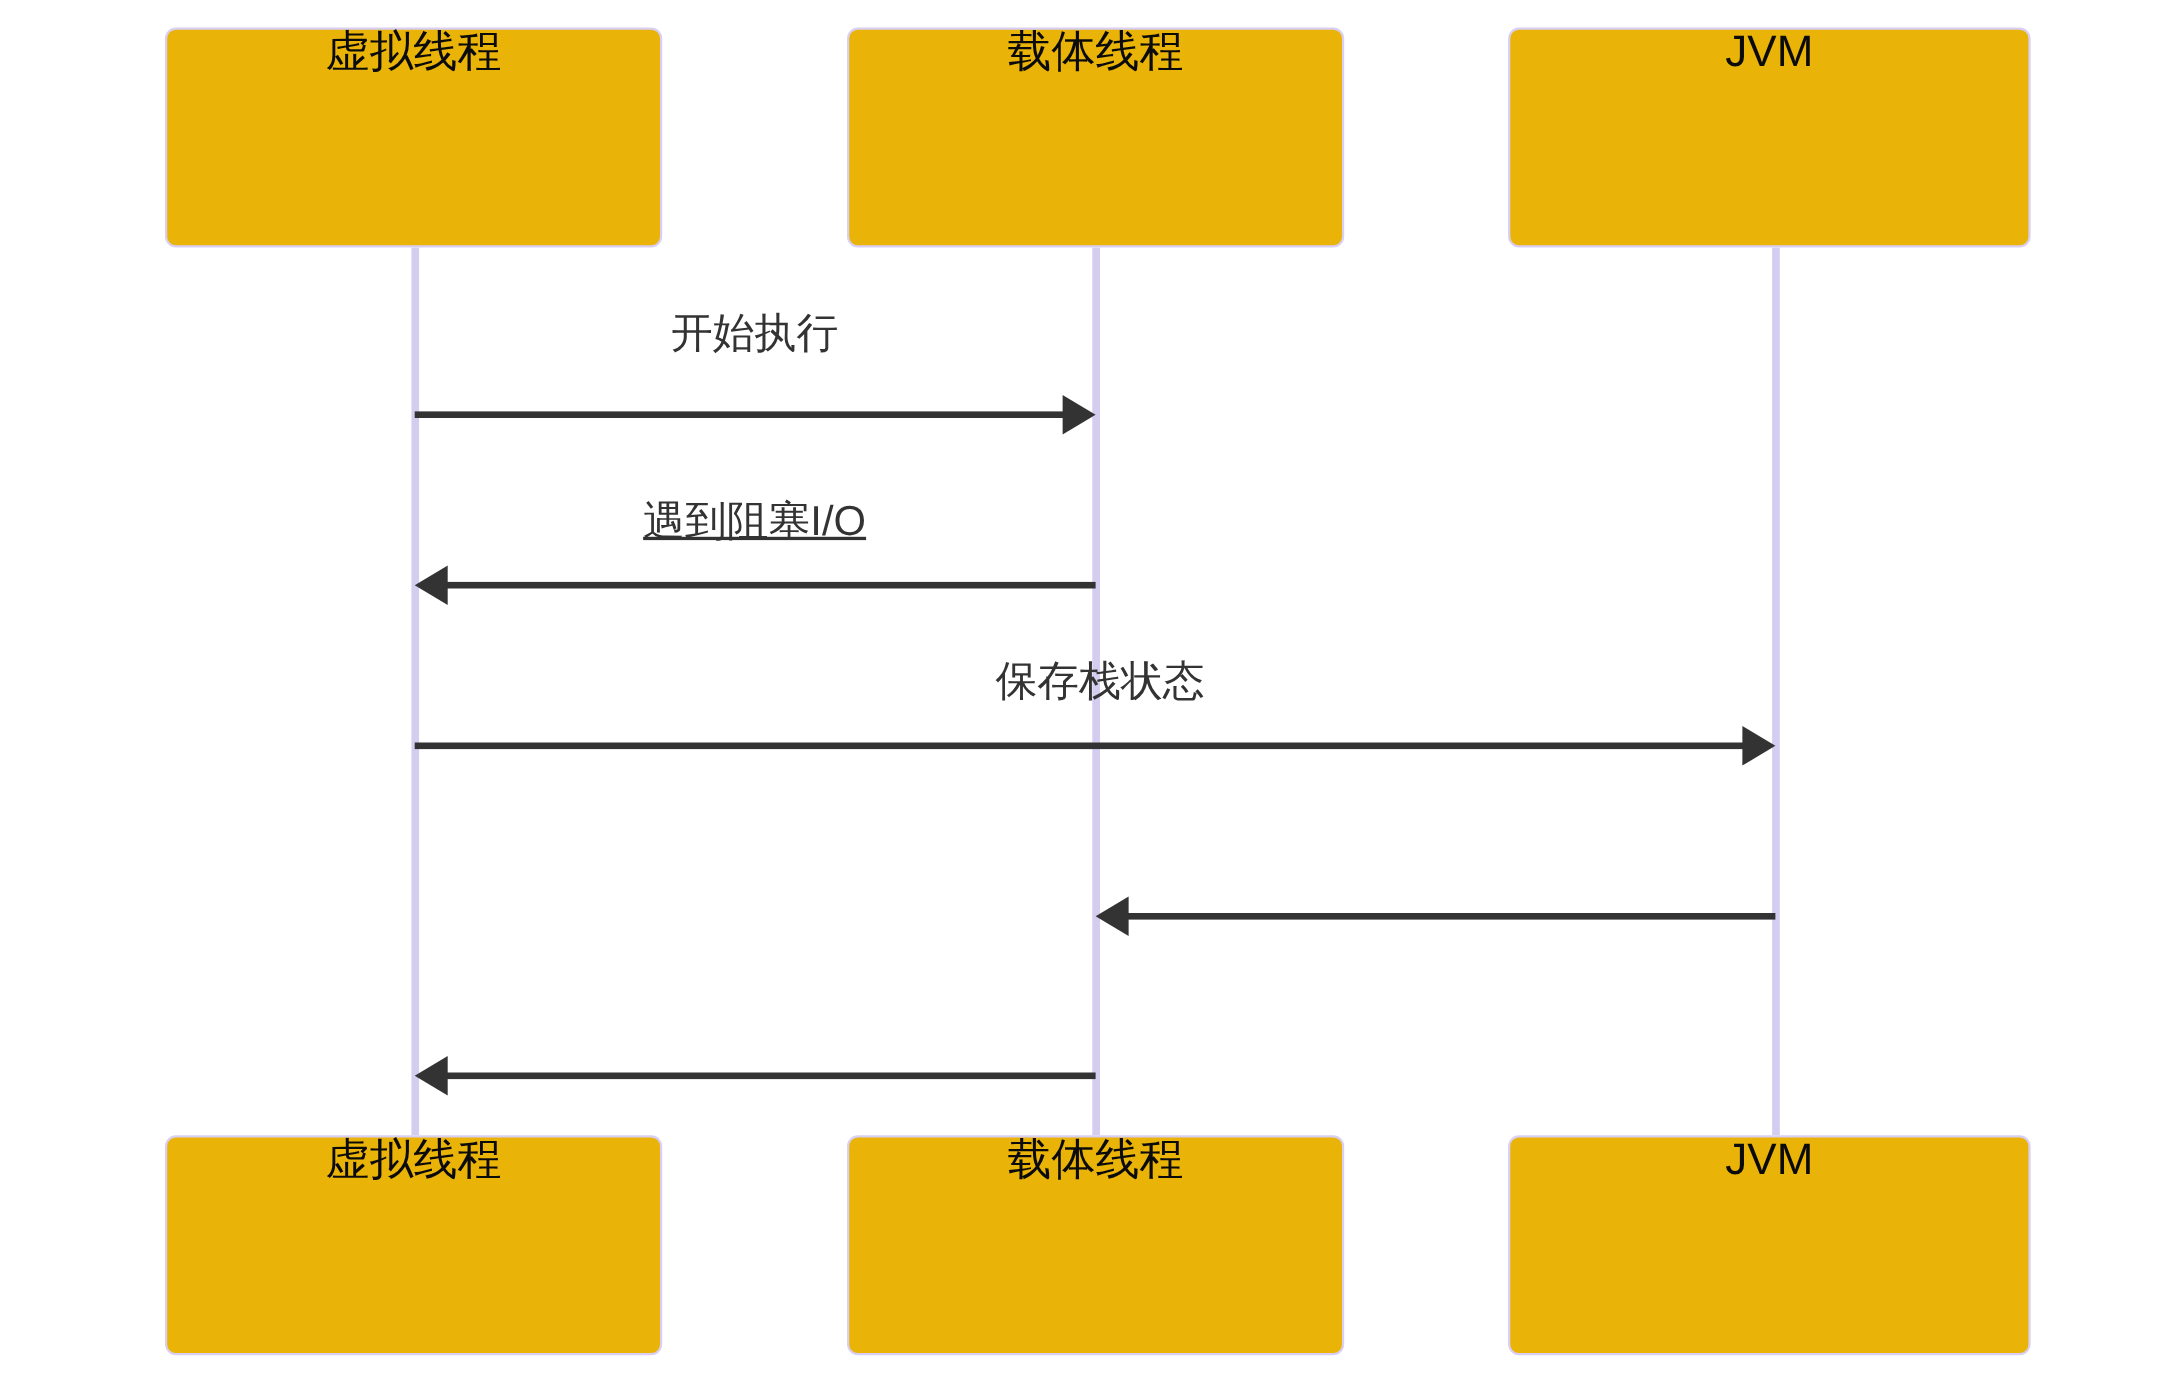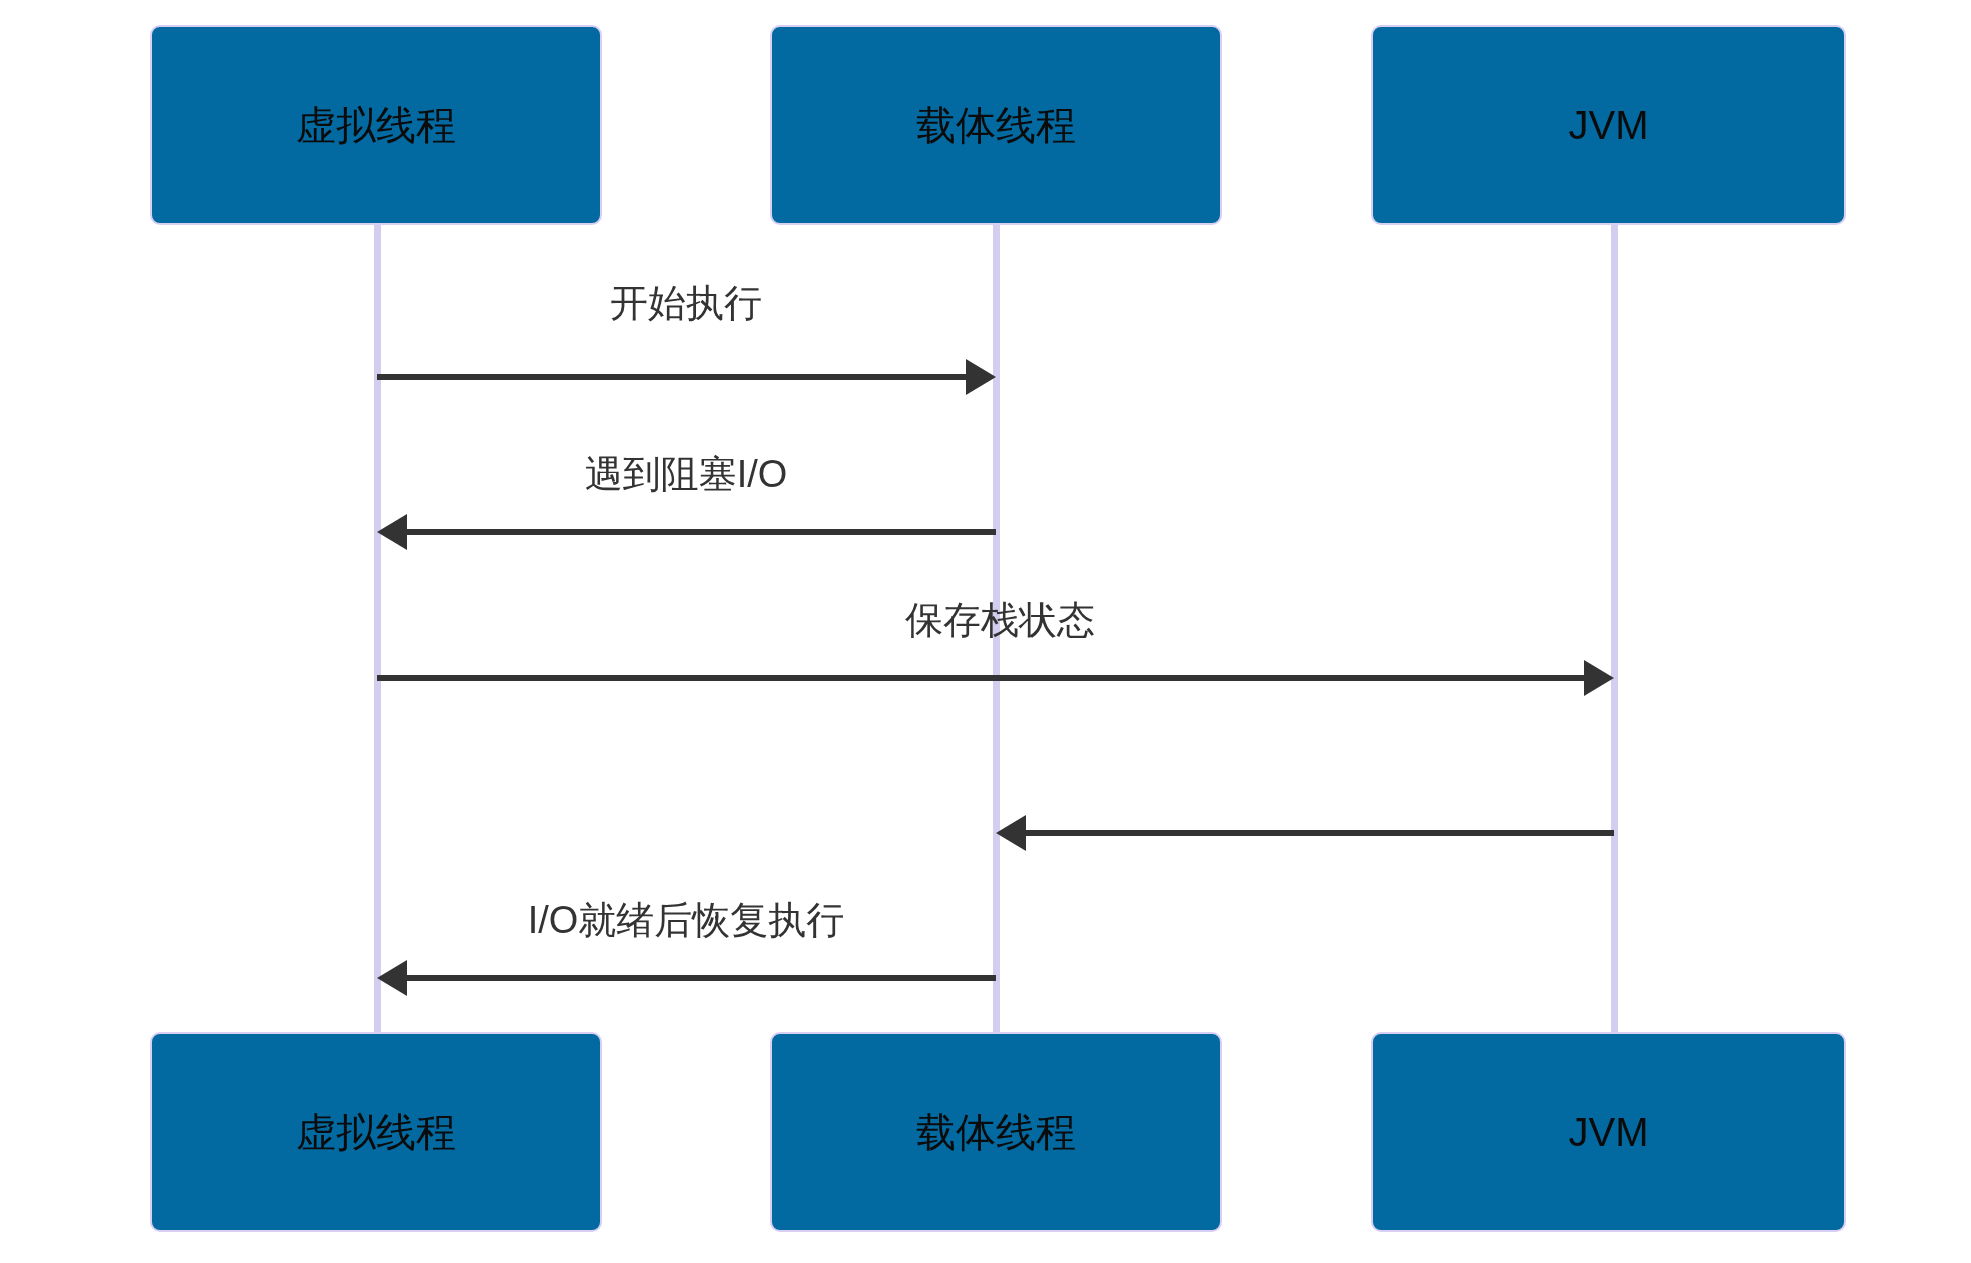--- a/index.html
+++ b/index.html
@@ -19,25 +19,25 @@
   }
   .lifeline {
     position: absolute;
     width: 7px;
     background: #d5cdf0;
     z-index: 1;
   }
   .participant-box {
     position: absolute;
     box-sizing: border-box;
-    background: #0369a1;
+    background: #eab308;
     border: 2px solid #d8cff2;
     border-radius: 10px;
     display: flex;
-    align-items: center;
+    align-items: flex-start;
     justify-content: center;
     z-index: 3;
   }
   .participant-label {
     font-size: 40px;
     color: #0b0b0b;
     font-weight: 400;
     line-height: 1;
     white-space: nowrap;
   }
@@ -105,28 +105,27 @@
     </div>
     <div class="message" style="left: 377px; top: 374px; width: 619px;">
       <div class="msg-line" style="width: 593px; left: 0px;"></div>
       <div class="msg-head right" style="left: 589px;"></div>
     </div>
     <div class="msg-label" style="left: 686px; top: 284px;">开始执行</div>
     <div class="message" style="left: 377px; top: 529px; width: 619px;">
       <div class="msg-line" style="width: 593px; left: 26px;"></div>
       <div class="msg-head left" style="left: 0px;"></div>
     </div>
-    <div class="msg-label" style="left: 686px; top: 455px;">遇到阻塞I/O</div>
+    <div class="msg-label" style="left: 686px; top: 455px; text-decoration: underline;">遇到阻塞I/O</div>
     <div class="message" style="left: 377px; top: 675px; width: 1237px;">
       <div class="msg-line" style="width: 1211px; left: 0px;"></div>
       <div class="msg-head right" style="left: 1207px;"></div>
     </div>
     <div class="msg-label" style="left: 1000px; top: 601px; text-align: right;">保存栈状态</div>
     <div class="message" style="left: 996px; top: 830px; width: 618px;">
       <div class="msg-line" style="width: 592px; left: 26px;"></div>
       <div class="msg-head left" style="left: 0px;"></div>
     </div>
     <div class="message" style="left: 377px; top: 975px; width: 619px;">
       <div class="msg-line" style="width: 593px; left: 26px;"></div>
       <div class="msg-head left" style="left: 0px;"></div>
     </div>
-    <div class="msg-label" style="left: 686px; top: 901px;">I/O就绪后恢复执行</div>
   </div>
 
 </body></html>

